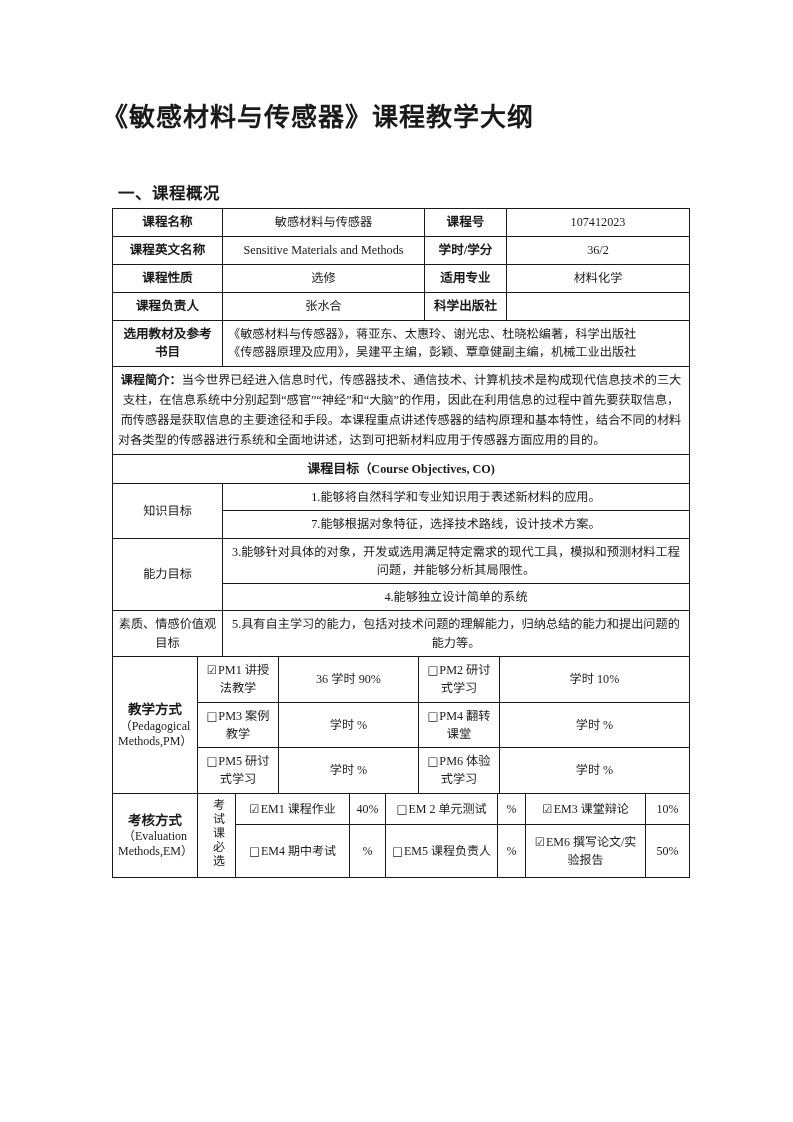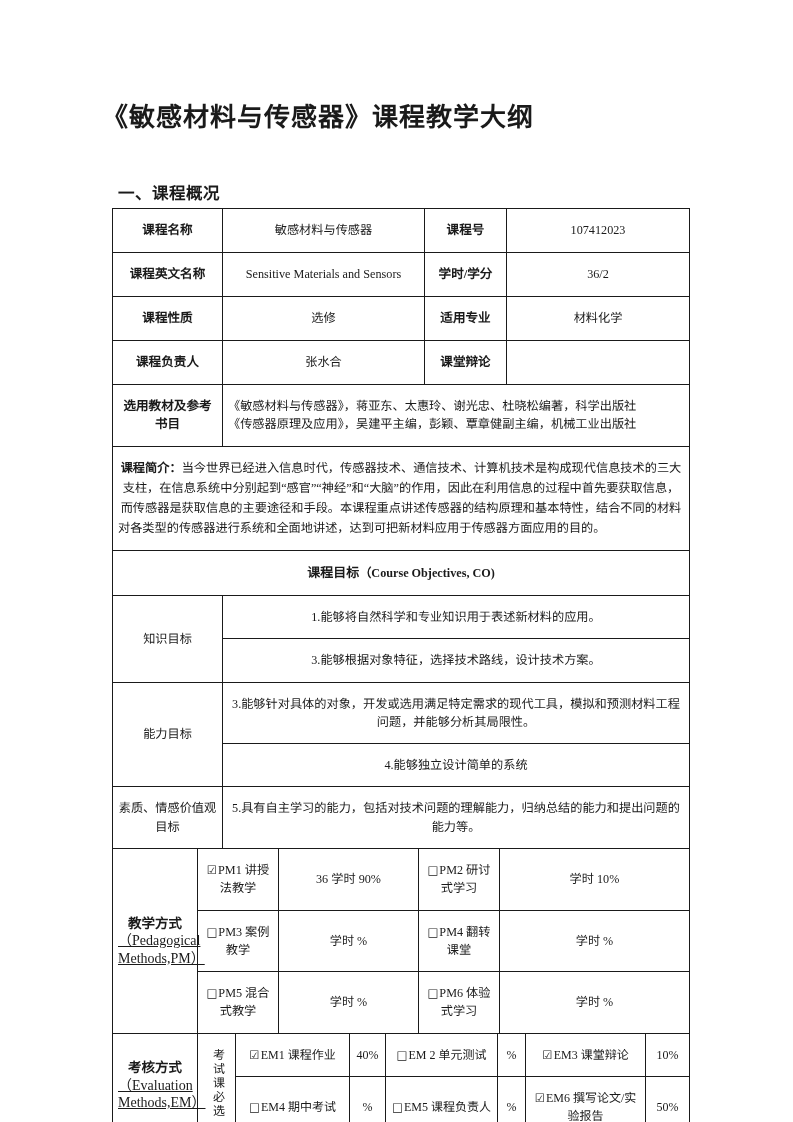--- a/index.html
+++ b/index.html
@@ -48,21 +48,21 @@
     width: 577px;
   }
   table.main {
     border-collapse: collapse;
     width: 577px;
     table-layout: fixed;
     font-size: 12.2px;
   }
   table.main td {
     border: 1px solid #1a1a1a;
-    padding: 12px 5px;
+    padding: 4px 5px;
     vertical-align: middle;
     line-height: 1.5;
     text-align: center;
   }
   .lbl {
     font-weight: bold;
     font-size: 12.6px;
   }
   .val {
     font-weight: normal;
@@ -97,25 +97,24 @@
     font-size: 13px;
   }
   .co-head .en {
     font-size: 12.2px;
   }
   .obj-text {
     text-align: left;
     line-height: 1.6;
   }
   .small-en {
-    font-size: 14px;
+    font-size: 12px;
     font-weight: normal;
     display: block;
     line-height: 1.25;
-    text-decoration: underline;
   }
   .big-lbl {
     font-weight: bold;
     font-size: 13.5px;
     display: block;
     line-height: 1.3;
   }
   .vert {
     writing-mode: vertical-rl;
     text-orientation: upright;
@@ -160,36 +159,36 @@
 
         <tr>
           <td class="lbl">课程名称</td>
           <td class="val">敏感材料与传感器</td>
           <td class="lbl">课程号</td>
           <td class="val en">107412023</td>
         </tr>
 
         <tr>
           <td class="lbl">课程英文名称</td>
-          <td class="val en">Sensitive Materials and Sensors</td>
+          <td class="val en">Sensitive Materials and Methods</td>
           <td class="lbl">学时/学分</td>
           <td class="val en">36/2</td>
         </tr>
 
         <tr>
           <td class="lbl">课程性质</td>
           <td class="val">选修</td>
           <td class="lbl">适用专业</td>
           <td class="val">材料化学</td>
         </tr>
 
         <tr>
           <td class="lbl">课程负责人</td>
           <td class="val">张水合</td>
-          <td class="lbl">课堂辩论</td>
+          <td class="lbl">科学出版社</td>
           <td class="val"></td>
         </tr>
 
         <tr>
           <td class="lbl">选用教材及参考书目</td>
           <td class="justify" colspan="3">
             <span class="book-line">《敏感材料与传感器》，蒋亚东、太惠玲、谢光忠、杜晓松编著，科学出版社</span>
             <span class="book-line">《传感器原理及应用》，吴建平主编，彭颖、覃章健副主编，机械工业出版社</span>
           </td>
         </tr>
@@ -202,21 +201,21 @@
 
         <tr>
           <td class="co-head" colspan="4"><span>课程目标</span><span class="en">（Course Objectives, CO)</span></td>
         </tr>
 
         <tr>
           <td rowspan="2">知识目标</td>
           <td class="obj-text" colspan="3">1.能够将自然科学和专业知识用于表述新材料的应用。</td>
         </tr>
         <tr>
-          <td class="obj-text" colspan="3">3.能够根据对象特征，选择技术路线，设计技术方案。</td>
+          <td class="obj-text" colspan="3">7.能够根据对象特征，选择技术路线，设计技术方案。</td>
         </tr>
 
         <tr>
           <td rowspan="2">能力目标</td>
           <td class="obj-text" colspan="3">3.能够针对具体的对象，开发或选用满足特定需求的现代工具，模拟和预测材料工程问题，并能够分析其局限性。</td>
         </tr>
         <tr>
           <td class="obj-text" colspan="3">4.能够独立设计简单的系统</td>
         </tr>
 
@@ -248,21 +247,21 @@
           <td class="pm-cell"><span class="chk">□</span><span>PM2 研讨式学习</span></td>
           <td class="pm-cell">学时  10%</td>
         </tr>
         <tr>
           <td class="pm-cell"><span class="chk">□</span><span>PM3 案例教学</span></td>
           <td class="pm-cell">学时  %</td>
           <td class="pm-cell"><span class="chk">□</span><span>PM4 翻转课堂</span></td>
           <td class="pm-cell">学时  %</td>
         </tr>
         <tr>
-          <td class="pm-cell"><span class="chk">□</span><span>PM5 混合式教学</span></td>
+          <td class="pm-cell"><span class="chk">□</span><span>PM5 研讨式学习</span></td>
           <td class="pm-cell">学时  %</td>
           <td class="pm-cell"><span class="chk">□</span><span>PM6 体验式学习</span></td>
           <td class="pm-cell">学时  %</td>
         </tr>
       </tbody>
     </table>
 
     <table class="main" style="margin-top:-1px;">
       <colgroup>
         <col style="width:85px">

